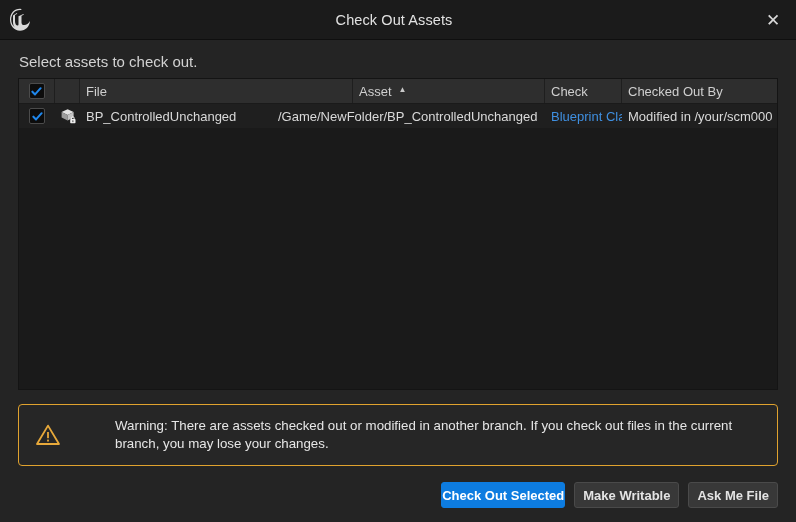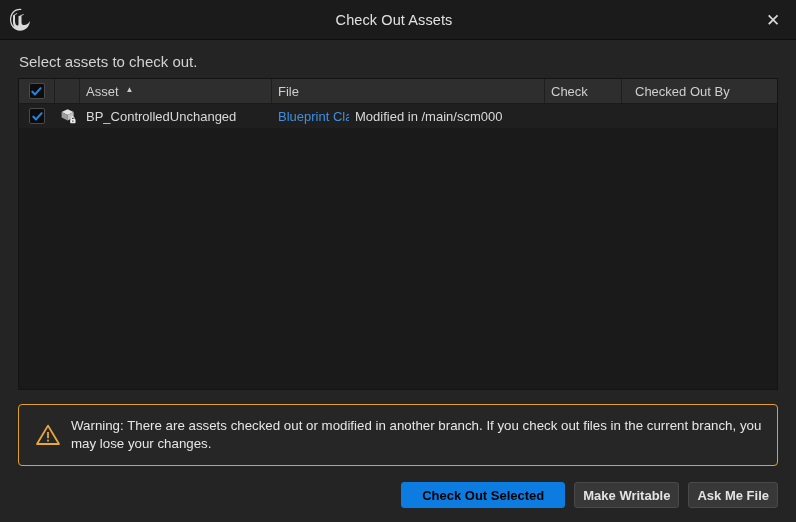--- a/index.html
+++ b/index.html
@@ -90,21 +90,21 @@
     border-right: 1px solid #1e1e1e;
     overflow: hidden;
     white-space: nowrap;
     cursor: pointer;
   }
   .th.sel   { flex: 0 0 36px; justify-content: center; padding: 0; }
   .th.icon  { flex: 0 0 25px; padding: 0; }
   .th.asset { flex: 0 0 192px; }
   .th.file  { flex: 0 0 273px; }
   .th.type  { flex: 0 0 77px; }
-  .th.by    { flex: 1 1 auto; border-right: none; margin-left: 7px; }
+  .th.by    { flex: 1 1 auto; border-right: none; }
   .sort-arrow {
     margin-left: 7px;
     font-size: 8px;
     color: #c9c9c9;
     line-height: 1;
     position: relative;
     top: -1px;
   }
 
   .table-row {
@@ -156,20 +156,21 @@
     display: flex;
     align-items: center;
     padding: 0 14px 0 12px;
   }
   .warn-icon { flex: 0 0 34px; display:flex; align-items:center; justify-content:center; }
   .warn-text {
     font-size: 13.3px;
     color: #e6e6e6;
     line-height: 1.38;
     padding-left: 6px;
+    margin-left: 44px;
   }
 
   
   .button-row {
     display: flex;
     justify-content: flex-end;
     gap: 9px;
     margin-top: 16px;
   }
   .btn {
@@ -183,22 +184,22 @@
     padding: 0 8px;
     cursor: pointer;
     border: 1px solid #4a4a4a;
     background: #383838;
     color: #e4e4e4;
     white-space: nowrap;
   }
   .btn.primary {
     background: #0d7ce0;
     border-color: #0d7ce0;
-    color: #000000;
-    padding: 0 20px;
+    color: #ffffff;
+    padding: 0 0;
   }
 </style>
 </head>
 <body>
 
 <div class="titlebar">
   <div class="ue-logo">
     <svg width="22" height="24" viewBox="0 0 22 24" aria-hidden="true">
       <path d="M11 0.7C5 0.7 1 5.4 1 11.6c0 6.4 4.2 11.1 10 11.1 5.6 0 9.6-4 10-9.6-1.5 2.6-3.4 4-5.8 4-1.7 0-2.7-.9-2.7-2.6V7.8l2.3-1.1-.4-.8-4.9 2.3v8.1c0 .8-.3 1.2-1 1.2-1.2 0-2.5-1.6-2.5-4.3V6.9l2.3-1.1-.4-.8L4 7.6v6.8c0 2.3.8 4 2.2 5-2.6-1.5-4-4.3-4-7.6C2.2 6 5.8 1.9 11 1.9c.6 0 1.2.1 1.8.2C12.2.9 11.6.7 11 .7z" fill="#d9d9d9"></path>
     </svg>
@@ -218,27 +219,27 @@
       <div class="th sel">
         <div class="cbox">
           <svg width="11" height="11" viewBox="0 0 12 12" aria-hidden="true">
             <path d="M1.5 6.2 L4.4 9.2 L10.5 2.4" stroke="#1f87ec" stroke-width="2.2" fill="none" stroke-linecap="round" stroke-linejoin="round"></path>
           </svg>
         </div>
       </div>
 
       <div class="th icon"></div>
 
+      <div class="th file">
+        <span>File</span>
+      </div>
+
       <div class="th asset">
         <span>Asset</span>
         <span class="sort-arrow">▲</span>
-      </div>
-
-      <div class="th file">
-        <span>File</span>
       </div>
 
       <div class="th type">
         <span>Check</span>
       </div>
 
       <div class="th by">
         <span>Checked Out By</span>
       </div>
     </div>
@@ -258,22 +259,23 @@
           <path d="M8.6 2.2 L14.6 5.1 L8.6 8.0 L2.6 5.1 Z" fill="#e3e3e3"></path>
           <path d="M2.6 5.1 L8.6 8.0 L8.6 13.4 L2.6 10.5 Z" fill="#9c9c9c"></path>
           <path d="M14.6 5.1 L8.6 8.0 L8.6 13.4 L14.6 10.5 Z" fill="#c4c4c4"></path>
           <rect x="11.2" y="12.1" width="5.3" height="4.2" rx="0.7" fill="#efefef"></rect>
           <path d="M12.6 12.1 v-1.1 a1.25 1.25 0 0 1 2.5 0 v1.1" stroke="#efefef" stroke-width="1" fill="none"></path>
           <rect x="13.45" y="13.3" width="0.9" height="1.8" fill="#333"></rect>
         </svg>
       </div>
 
       <div class="td asset">BP_ControlledUnchanged</div>
+      <div class="td file">/Game/NewFolder/BP_ControlledUnchanged</div>
       <div class="td type">Blueprint Class</div>
-      <div class="td by">Modified in /main/scm000</div>
+      <div class="td by">Modified in /your/scm000</div>
     </div>
 
   </div>
 
   <div class="warning-box">
     <div class="warn-icon">
       <svg width="26" height="24" viewBox="0 0 26 24" aria-hidden="true">
         <path d="M13 2.6 L24 21 L2 21 Z" fill="none" stroke="#e8a93a" stroke-width="1.8" stroke-linejoin="round"></path>
         <rect x="12.1" y="9" width="1.8" height="6.2" fill="#e8a93a"></rect>
         <rect x="12.1" y="16.6" width="1.8" height="1.9" fill="#e8a93a"></rect>

